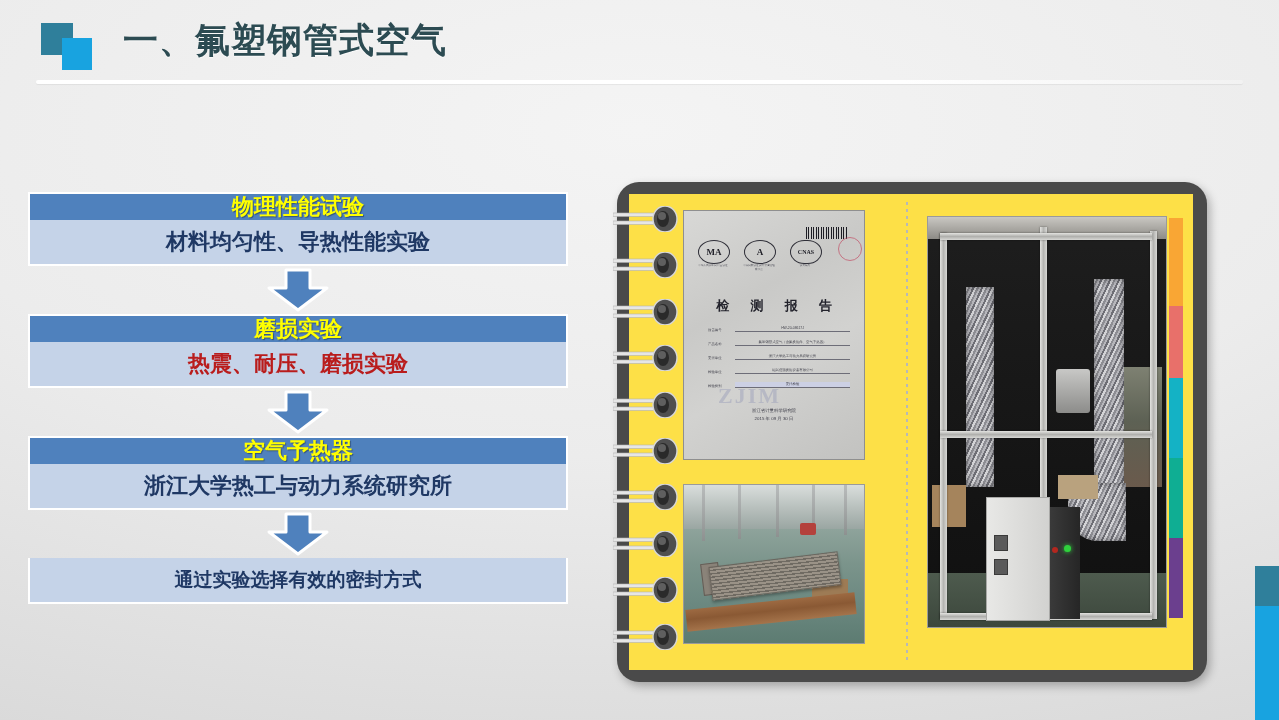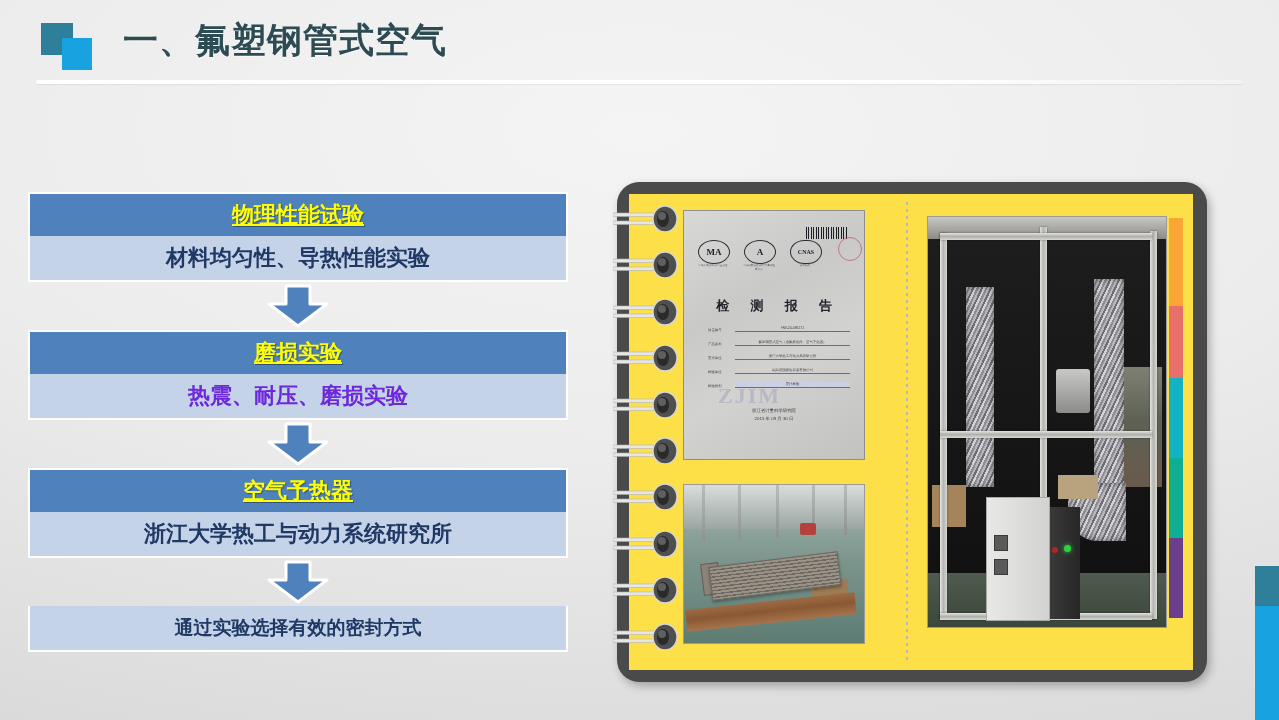--- a/index.html
+++ b/index.html
@@ -75,32 +75,31 @@
   #flow {
     position: absolute;
     left: 28px; top: 192px;
     width: 540px;
     height: 500px;
   }
   .flow-step { position: relative; }
   .step-head {
     box-sizing: border-box;
     width: 540px;
-    height: 44px;
+    height: 28px;
     background: #4f81bd;
     border: 2px solid #ffffff;
     border-bottom: none;
     display: flex;
     align-items: center;
     justify-content: center;
     font-size: 22px;
     font-weight: bold;
     color: #ffff00;
     text-shadow: 1px 1px 1px rgba(0,0,0,0.35);
-    text-decoration: underline;
   }
   .step-body {
     box-sizing: border-box;
     width: 540px;
     height: 46px;
     background: #c5d3e8;
     border: 2px solid #ffffff;
     border-top: none;
     display: flex;
     align-items: center;
@@ -488,21 +487,21 @@
     </div>
 
     <div class="flow-arrow">
       <svg class="arrow-shape" viewBox="0 0 66 44">
         <polygon points="21,2 45,2 45,20 62,20 33,42 4,20 21,20" fill="#4f81bd" stroke="#ffffff" stroke-width="3" stroke-linejoin="round"></polygon>
       </svg>
     </div>
 
     <div class="flow-step">
       <div class="step-head" style="background: rgb(79, 129, 189); color: rgb(255, 255, 0);">磨损实验</div>
-      <div class="step-body" style="background: rgb(197, 211, 232); color: #6d28d9;">热震、耐压、磨损实验</div>
+      <div class="step-body" style="background: rgb(197, 211, 232); color: #b91c1c;">热震、耐压、磨损实验</div>
     </div>
 
     <div class="flow-arrow">
       <svg class="arrow-shape" viewBox="0 0 66 44">
         <polygon points="21,2 45,2 45,20 62,20 33,42 4,20 21,20" fill="#4f81bd" stroke="#ffffff" stroke-width="3" stroke-linejoin="round"></polygon>
       </svg>
     </div>
 
     <div class="flow-step">
       <div class="step-head" style="background: rgb(79, 129, 189); color: rgb(255, 255, 0);">空气予热器</div>

